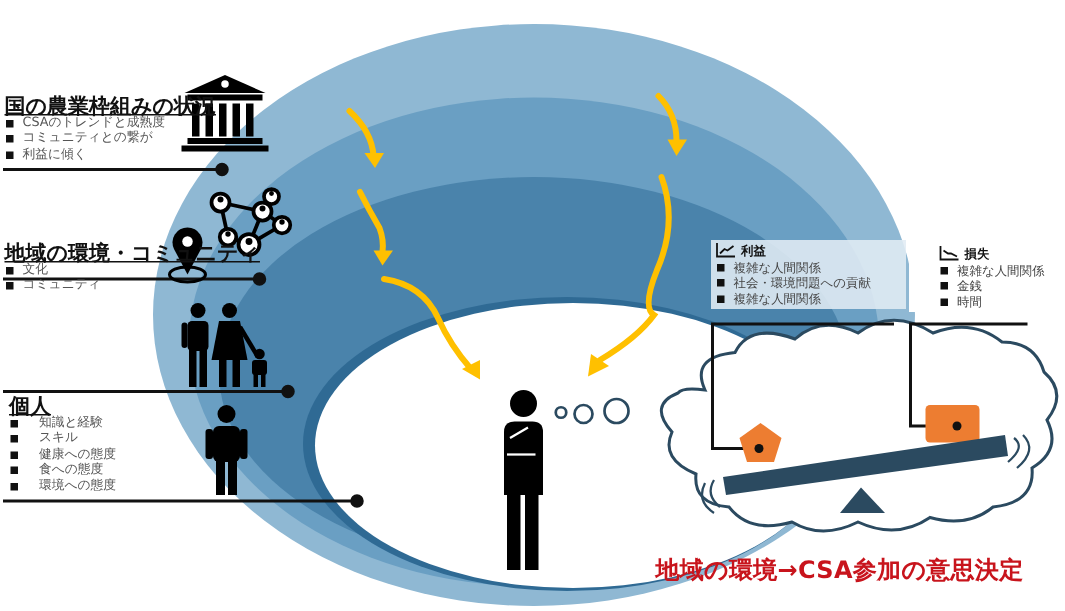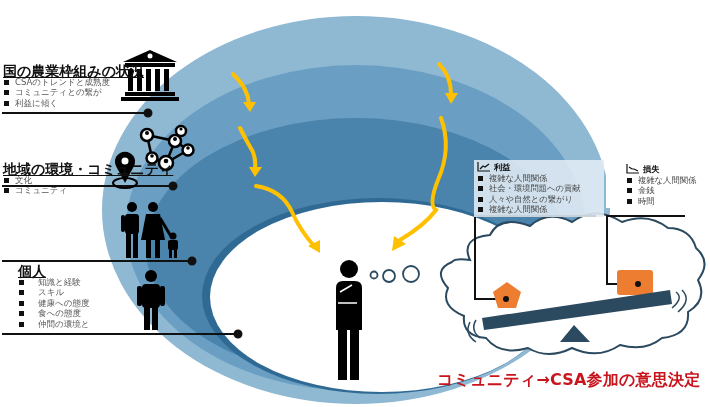--- a/index.html
+++ b/index.html
@@ -189,41 +189,41 @@
         <span class="sq"></span>
         <span>文化</span>
       </div>
     <div class="lbl-item">
         <span class="sq"></span>
         <span>コミュニティ</span>
       </div>
   </div>
 
 
-  <div class="lbl-block" style="left:18px;top:266px;">
+  <div class="lbl-block" style="left:6px;top:266px;">
     <div class="lbl-title">個人</div>
     <div class="lbl-item indent">
         <span class="sq"></span>
         <span>知識と経験</span>
       </div>
     <div class="lbl-item indent">
         <span class="sq"></span>
         <span>スキル</span>
       </div>
     <div class="lbl-item indent">
         <span class="sq"></span>
         <span>健康への態度</span>
       </div>
     <div class="lbl-item indent">
         <span class="sq"></span>
         <span>食への態度</span>
       </div>
     <div class="lbl-item indent">
         <span class="sq"></span>
-        <span>仲間の環境と</span>
+        <span>環境への態度</span>
       </div>
   </div>
 
   <div class="box" style="left:474px;top:160px;width:124px;">
     <div class="hdr">
       <svg width="14" height="10" viewBox="0 0 14 10">
           <polyline points="1,0 1,9 13,9" fill="none" stroke="#111" stroke-width="1.2"></polyline>
           <polyline points="3,7 6,4 8,5 12,2" fill="none" stroke="#111" stroke-width="1.2"></polyline>
         </svg>
       <span style="margin-left:3px">利益</span>
@@ -231,24 +231,20 @@
     <div class="lbl-item">
         <span class="sq"></span>
         <span>複雑な人間関係</span>
       </div>
     <div class="lbl-item">
         <span class="sq"></span>
         <span>社会・環境問題への貢献</span>
       </div>
     <div class="lbl-item">
         <span class="sq"></span>
-        <span>人々や自然との繋がり</span>
-      </div>
-    <div class="lbl-item">
-        <span class="sq"></span>
         <span>複雑な人間関係</span>
       </div>
   </div>
 
   <div class="box-plain" style="left:606px;top:162px;width:96px;">
     <div class="hdr">
       <svg width="14" height="10" viewBox="0 0 14 10">
           <polyline points="1,0 1,9 13,9" fill="none" stroke="#111" stroke-width="1.2"></polyline>
           <polyline points="3,3 6,5 8,5 12,7" fill="none" stroke="#111" stroke-width="1.2"></polyline>
         </svg>
@@ -261,14 +257,14 @@
     <div class="lbl-item">
         <span class="sq"></span>
         <span>金銭</span>
       </div>
     <div class="lbl-item">
         <span class="sq"></span>
         <span>時間</span>
       </div>
   </div>
 
-  <div class="conclusion">コミュニティ→CSA参加の意思決定</div>
+  <div class="conclusion">地域の環境→CSA参加の意思決定</div>
 </div>
 
 </body></html>

